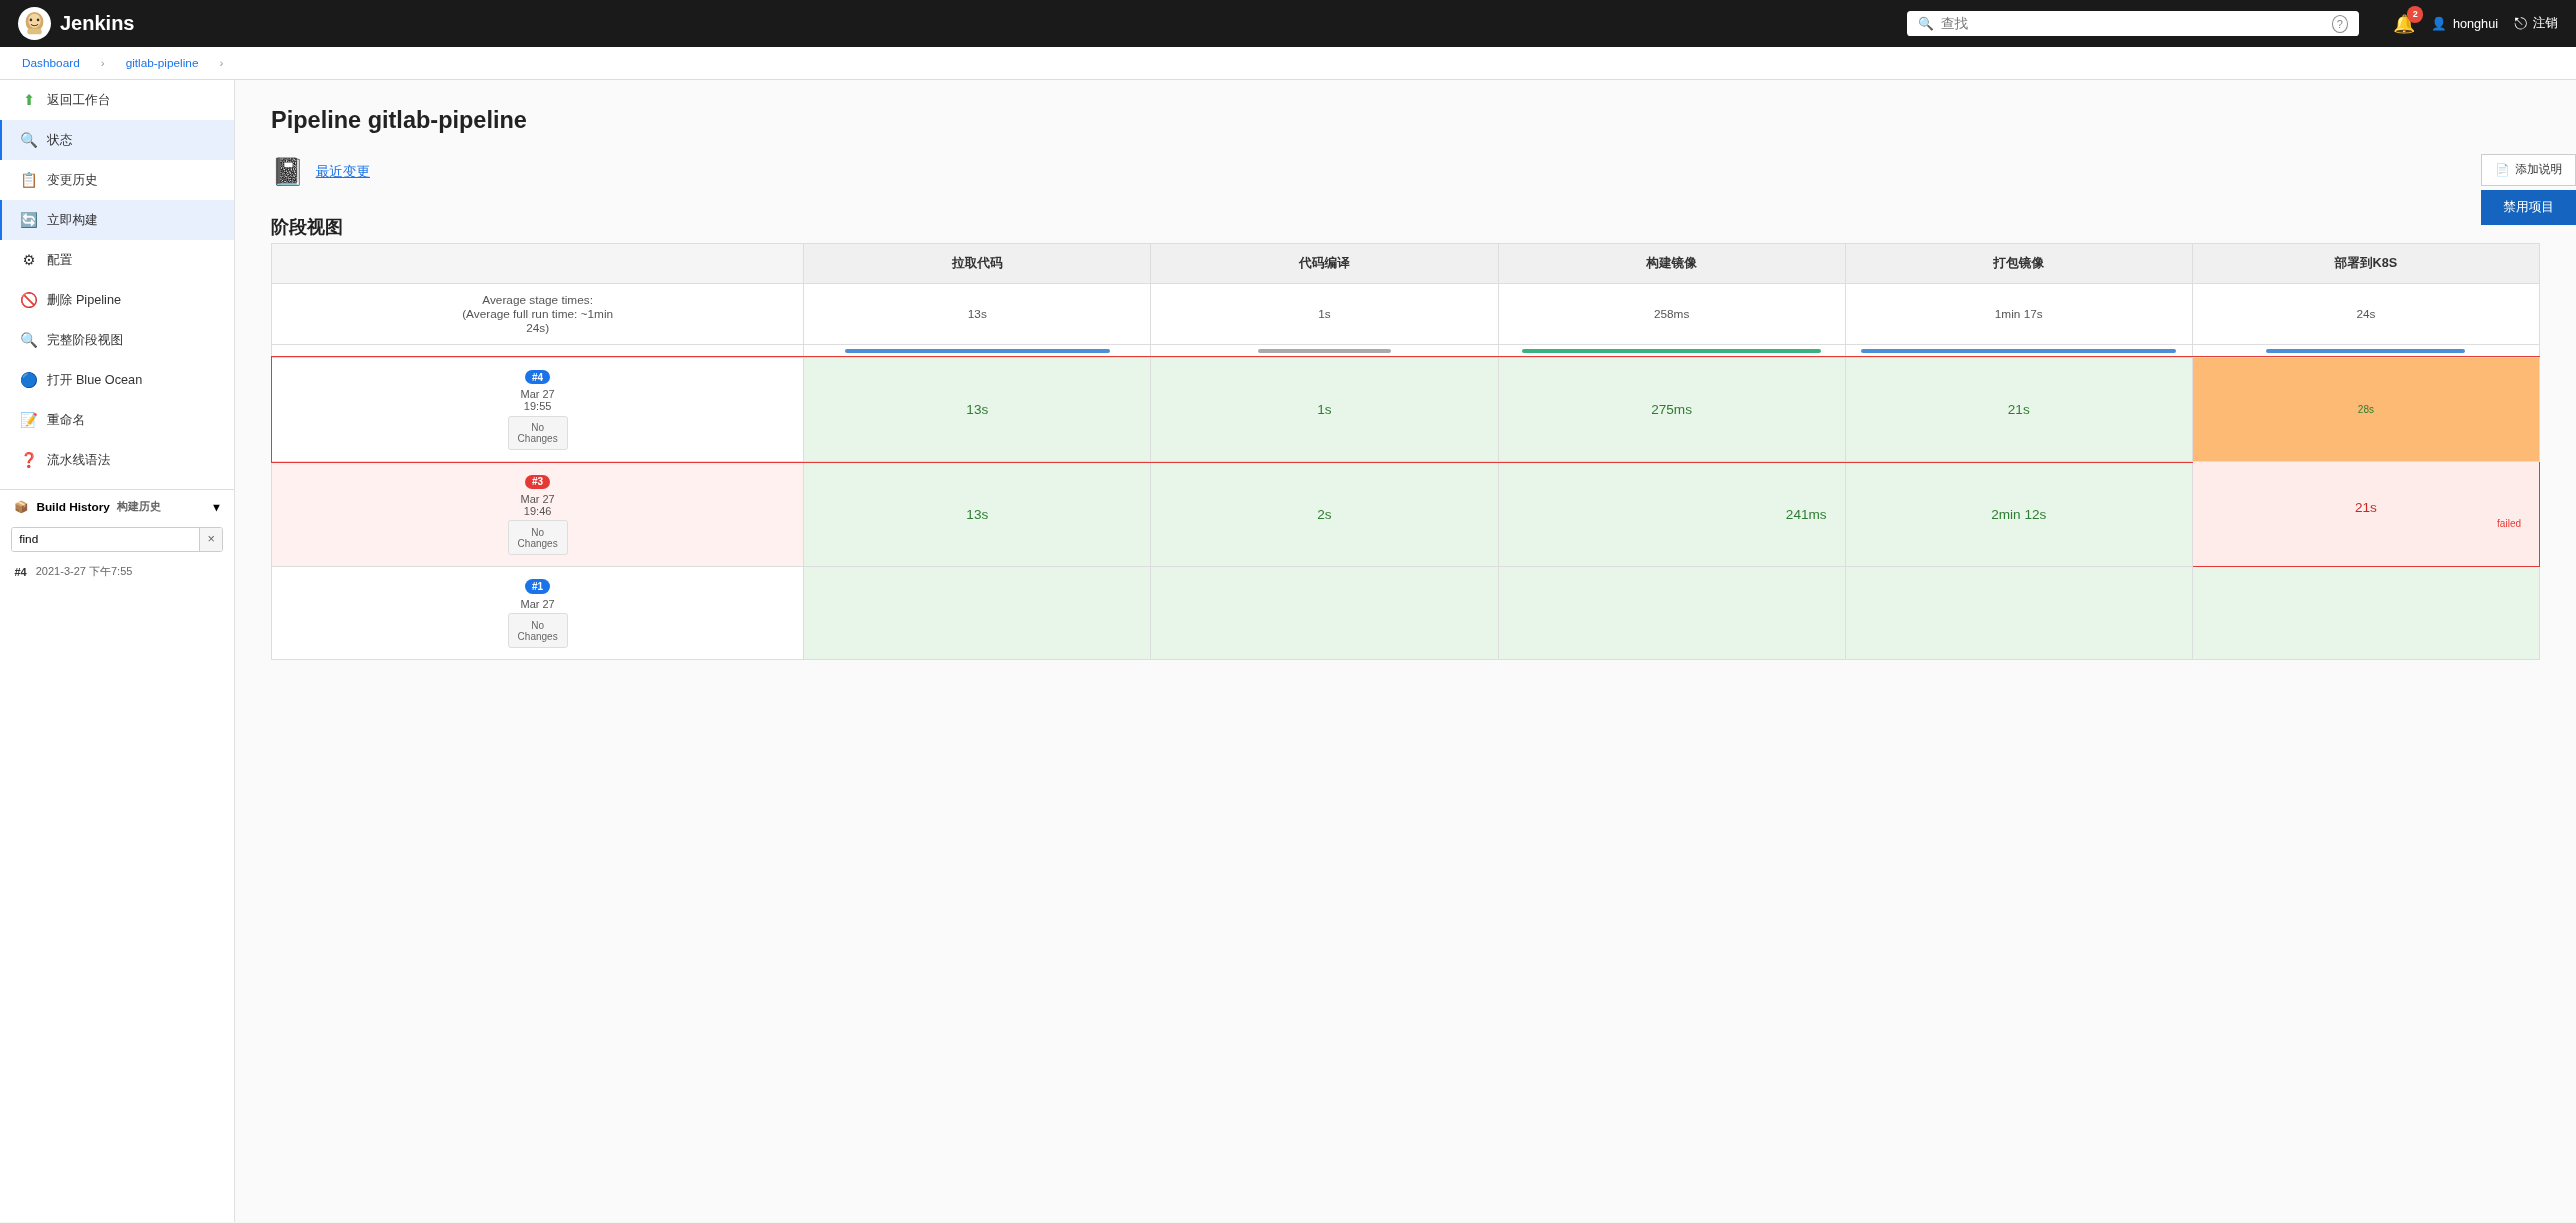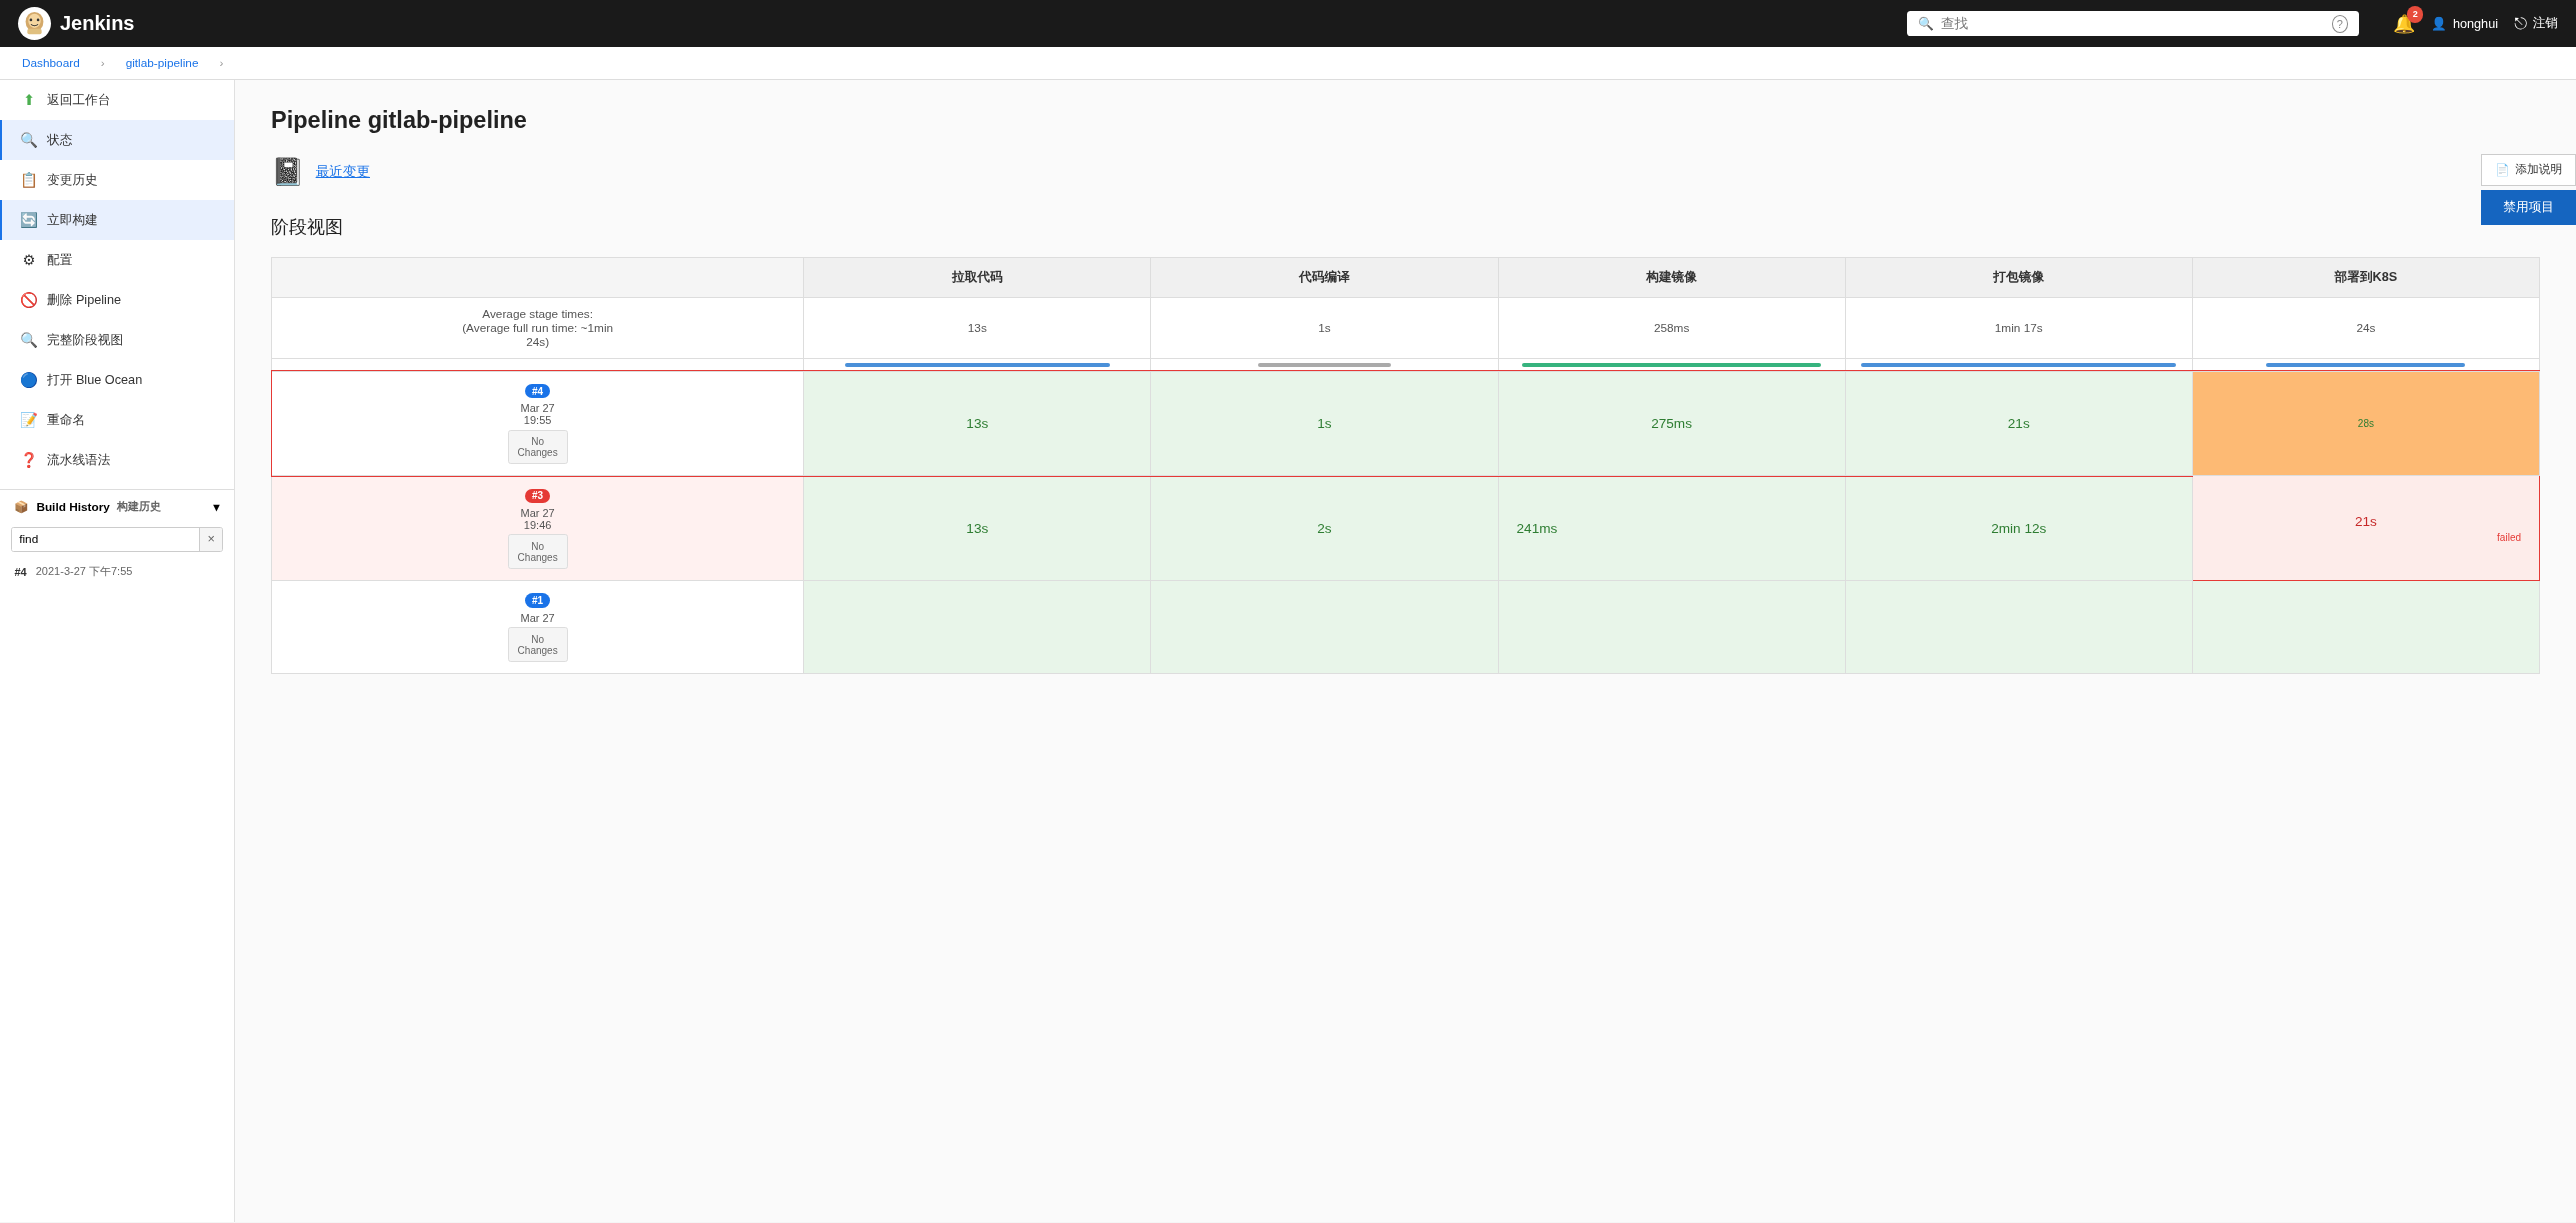--- a/index.html
+++ b/index.html
@@ -219,22 +219,22 @@
       font-size: 27px;
     }
     .recent-changes-link {
       color: #1a73e8;
       text-decoration: underline;
       font-size: 13.6px;
       cursor: pointer;
     }
     .section-title {
       font-size: 18px;
-      font-weight: normal;
-      margin-bottom: 18px;
+      font-weight: bold;
+      margin-bottom: 4px;
       color: #222;
     }
 
     
     .stage-table-wrapper {
       overflow-x: auto;
     }
     .stage-table {
       border-collapse: collapse;
       width: 100%;
@@ -549,21 +549,21 @@
           <tr class="build-row fail">
             <td class="build-meta-cell" style="border:0.9px solid #ddd; padding:11px 9px; text-align:center; vertical-align:top; background:#fff1f0;">
               <span class="build-badge" style="background:#e53935; display:inline-block; border-radius:9px; padding:1.8px 7.2px; font-size:10px; font-weight:bold; color:#fff; margin-bottom:3.6px;">#3</span><br>
               <span class="build-date-text">Mar 27</span>
               <span class="build-date-text">19:46</span>
               <div class="no-changes-box">No
 Changes</div>
             </td>
             <td style="border:0.9px solid #ddd; background:#e8f5e9; color:#2e7d32; text-align:center; padding:18px; font-size:13.6px; font-weight:500; cursor:pointer;">13s</td>
             <td style="border:0.9px solid #ddd; background:#e8f5e9; color:#2e7d32; text-align:center; padding:18px; font-size:13.6px; font-weight:500; cursor:pointer;">2s</td>
-            <td style="border:0.9px solid #ddd; background:#e8f5e9; color:#2e7d32; text-align:left; padding:18px; font-size:13.6px; font-weight:500; cursor:pointer;">241ms</td>
+            <td style="border:0.9px solid #ddd; background:#e8f5e9; color:#2e7d32; text-align:right; padding:18px; font-size:13.6px; font-weight:500; cursor:pointer;">241ms</td>
             <td style="border:0.9px solid #ddd; background:#e8f5e9; color:#2e7d32; text-align:center; padding:18px; font-size:13.6px; font-weight:500; cursor:pointer;">2min 12s</td>
             <td style="border:1.8px solid #e53935; background:#fdecea; color:#c62828; text-align:center; padding:14.5px 18px; font-size:13.6px; font-weight:500; cursor:pointer; position:relative;">
               <span>21s</span>
               <span class="failed-label">failed</span>
             </td>
           </tr>
 
           <tr class="build-row success">
             <td class="build-meta-cell" style="border:0.9px solid #ddd; padding:11px 9px; text-align:center; vertical-align:top;">
               <span class="build-badge badge-blue">#1</span><br>

